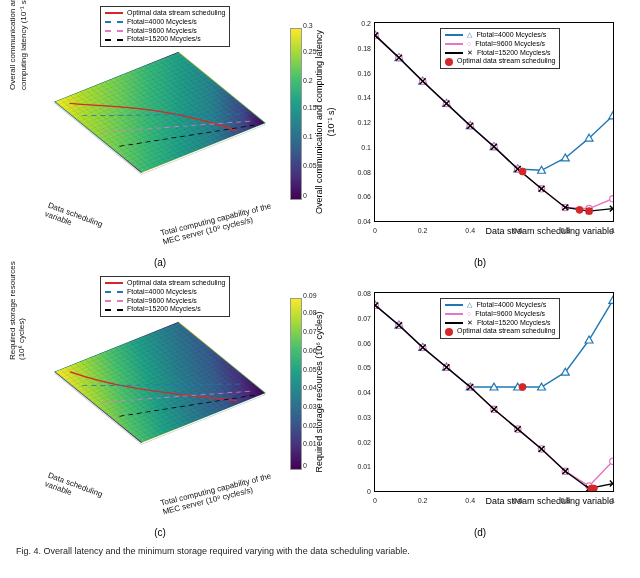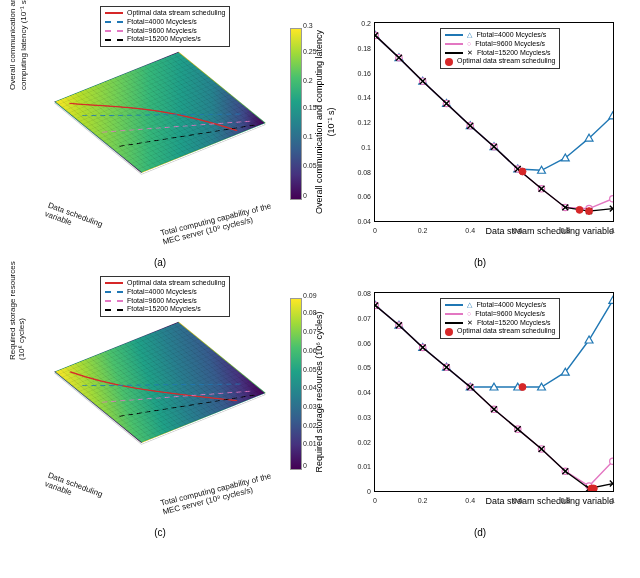--- a/index.html
+++ b/index.html
@@ -444,14 +444,15 @@
             <span>Ftotal=15200 Mcycles/s</span>
           </div>
         <div class="legRow">
             <span class="dotRed"></span>
             <span>Optimal data stream scheduling</span>
           </div>
       </div>
       <div class="sublabel" style="position:absolute; left:0; right:0; bottom:2px;">(d)</div>
     </div>
 
+    <div class="caption">Fig. 4. Overall latency and the minimum storage required varying with the data scheduling variable.</div>
   </div>
 </div>
 
 </body></html>

